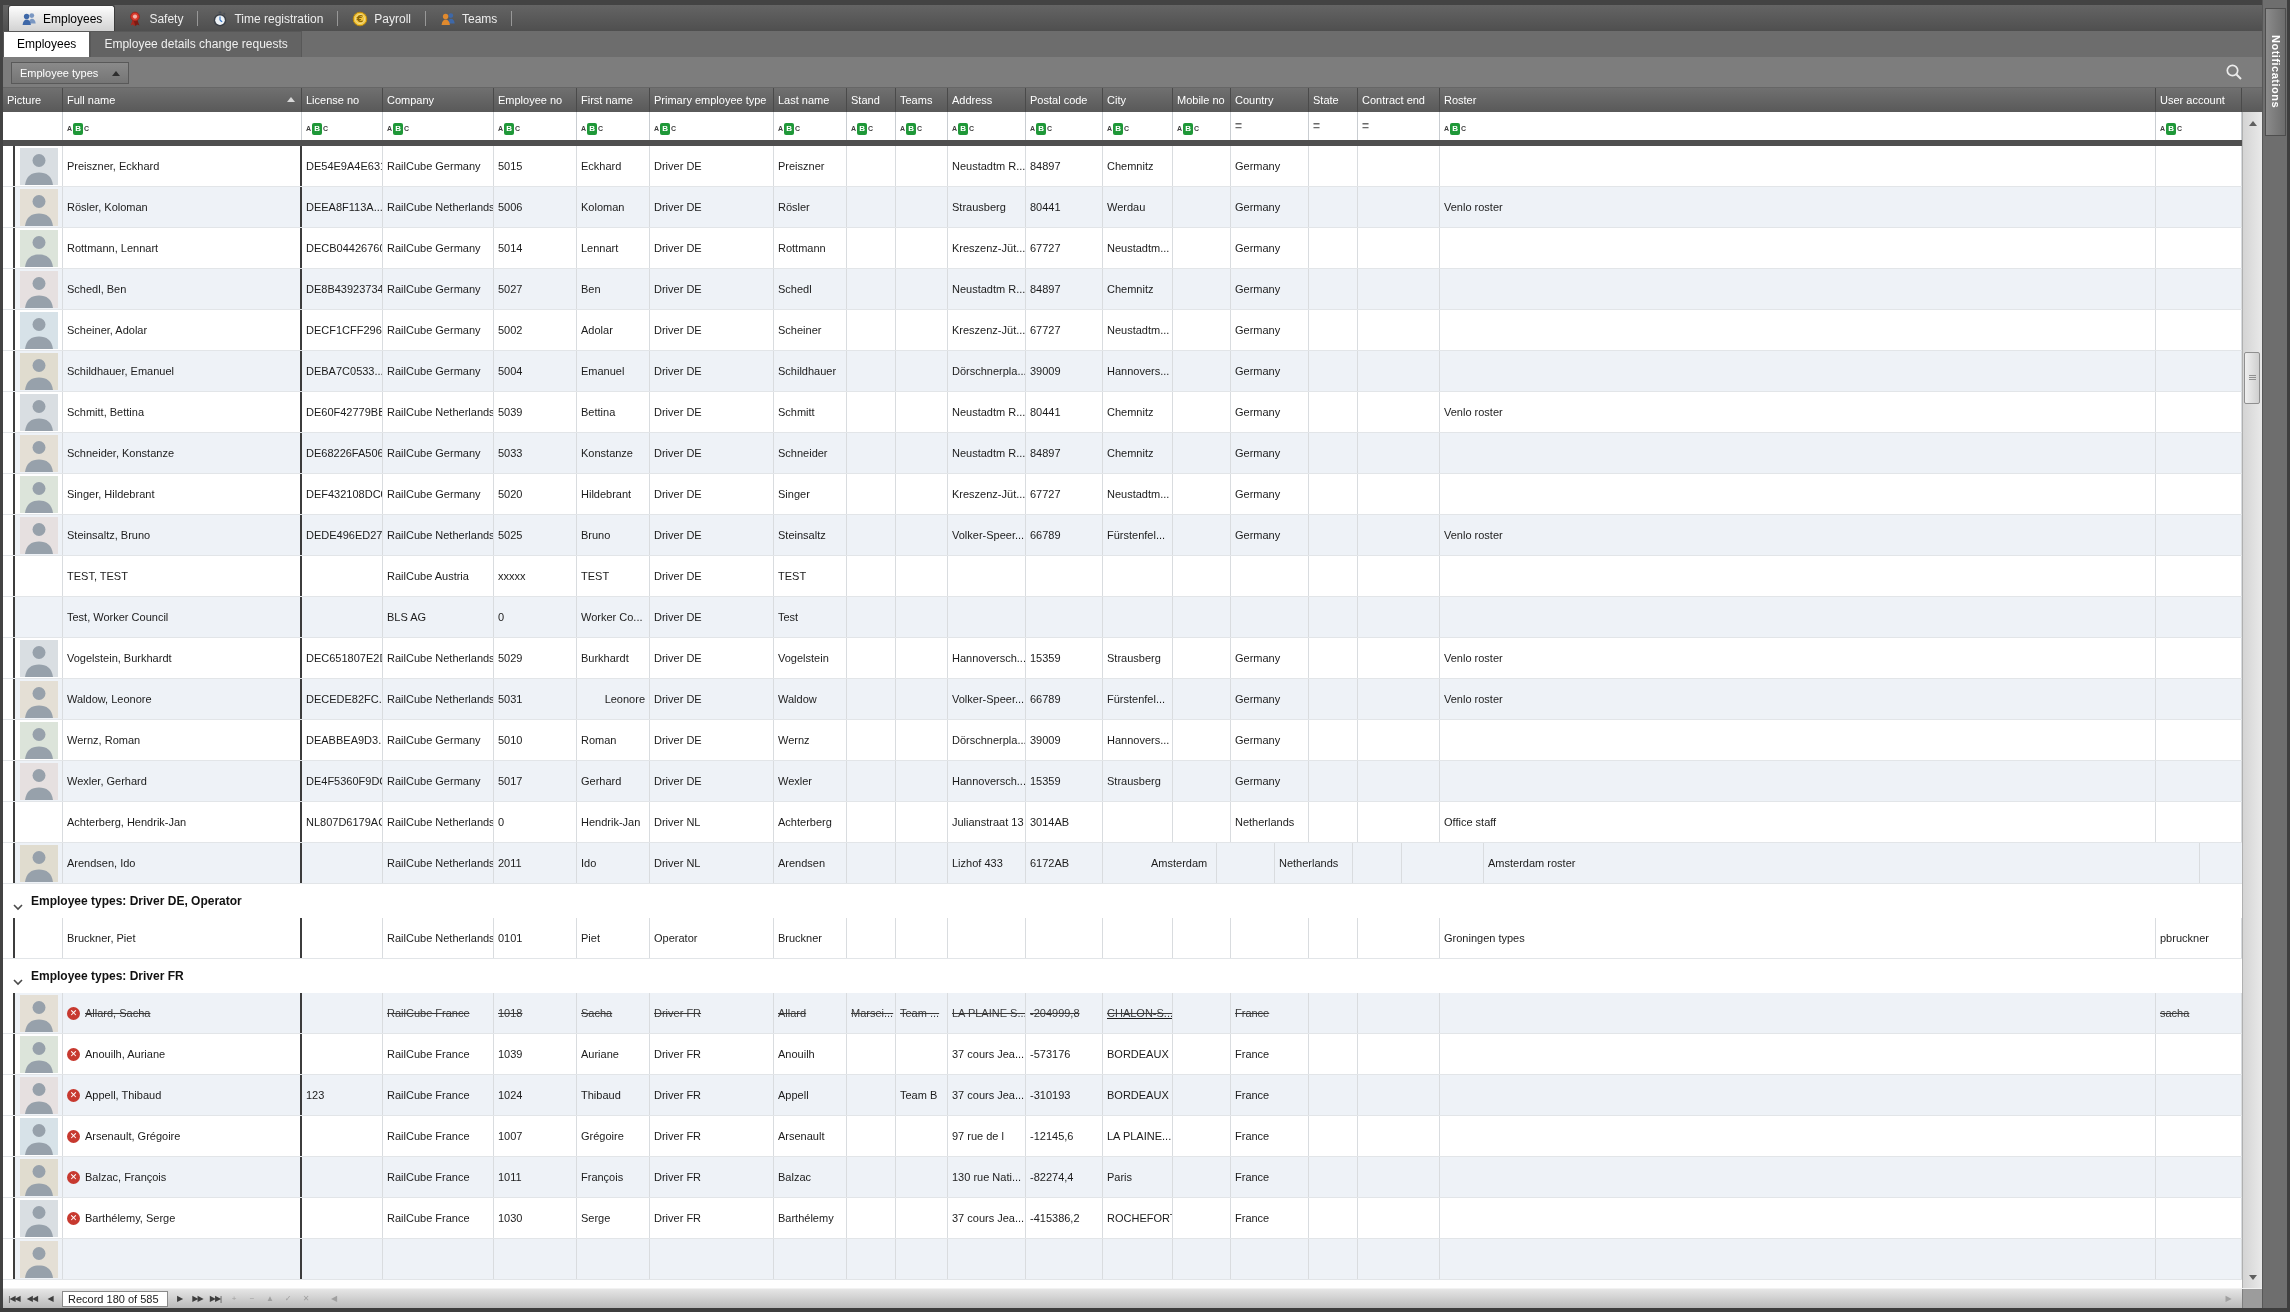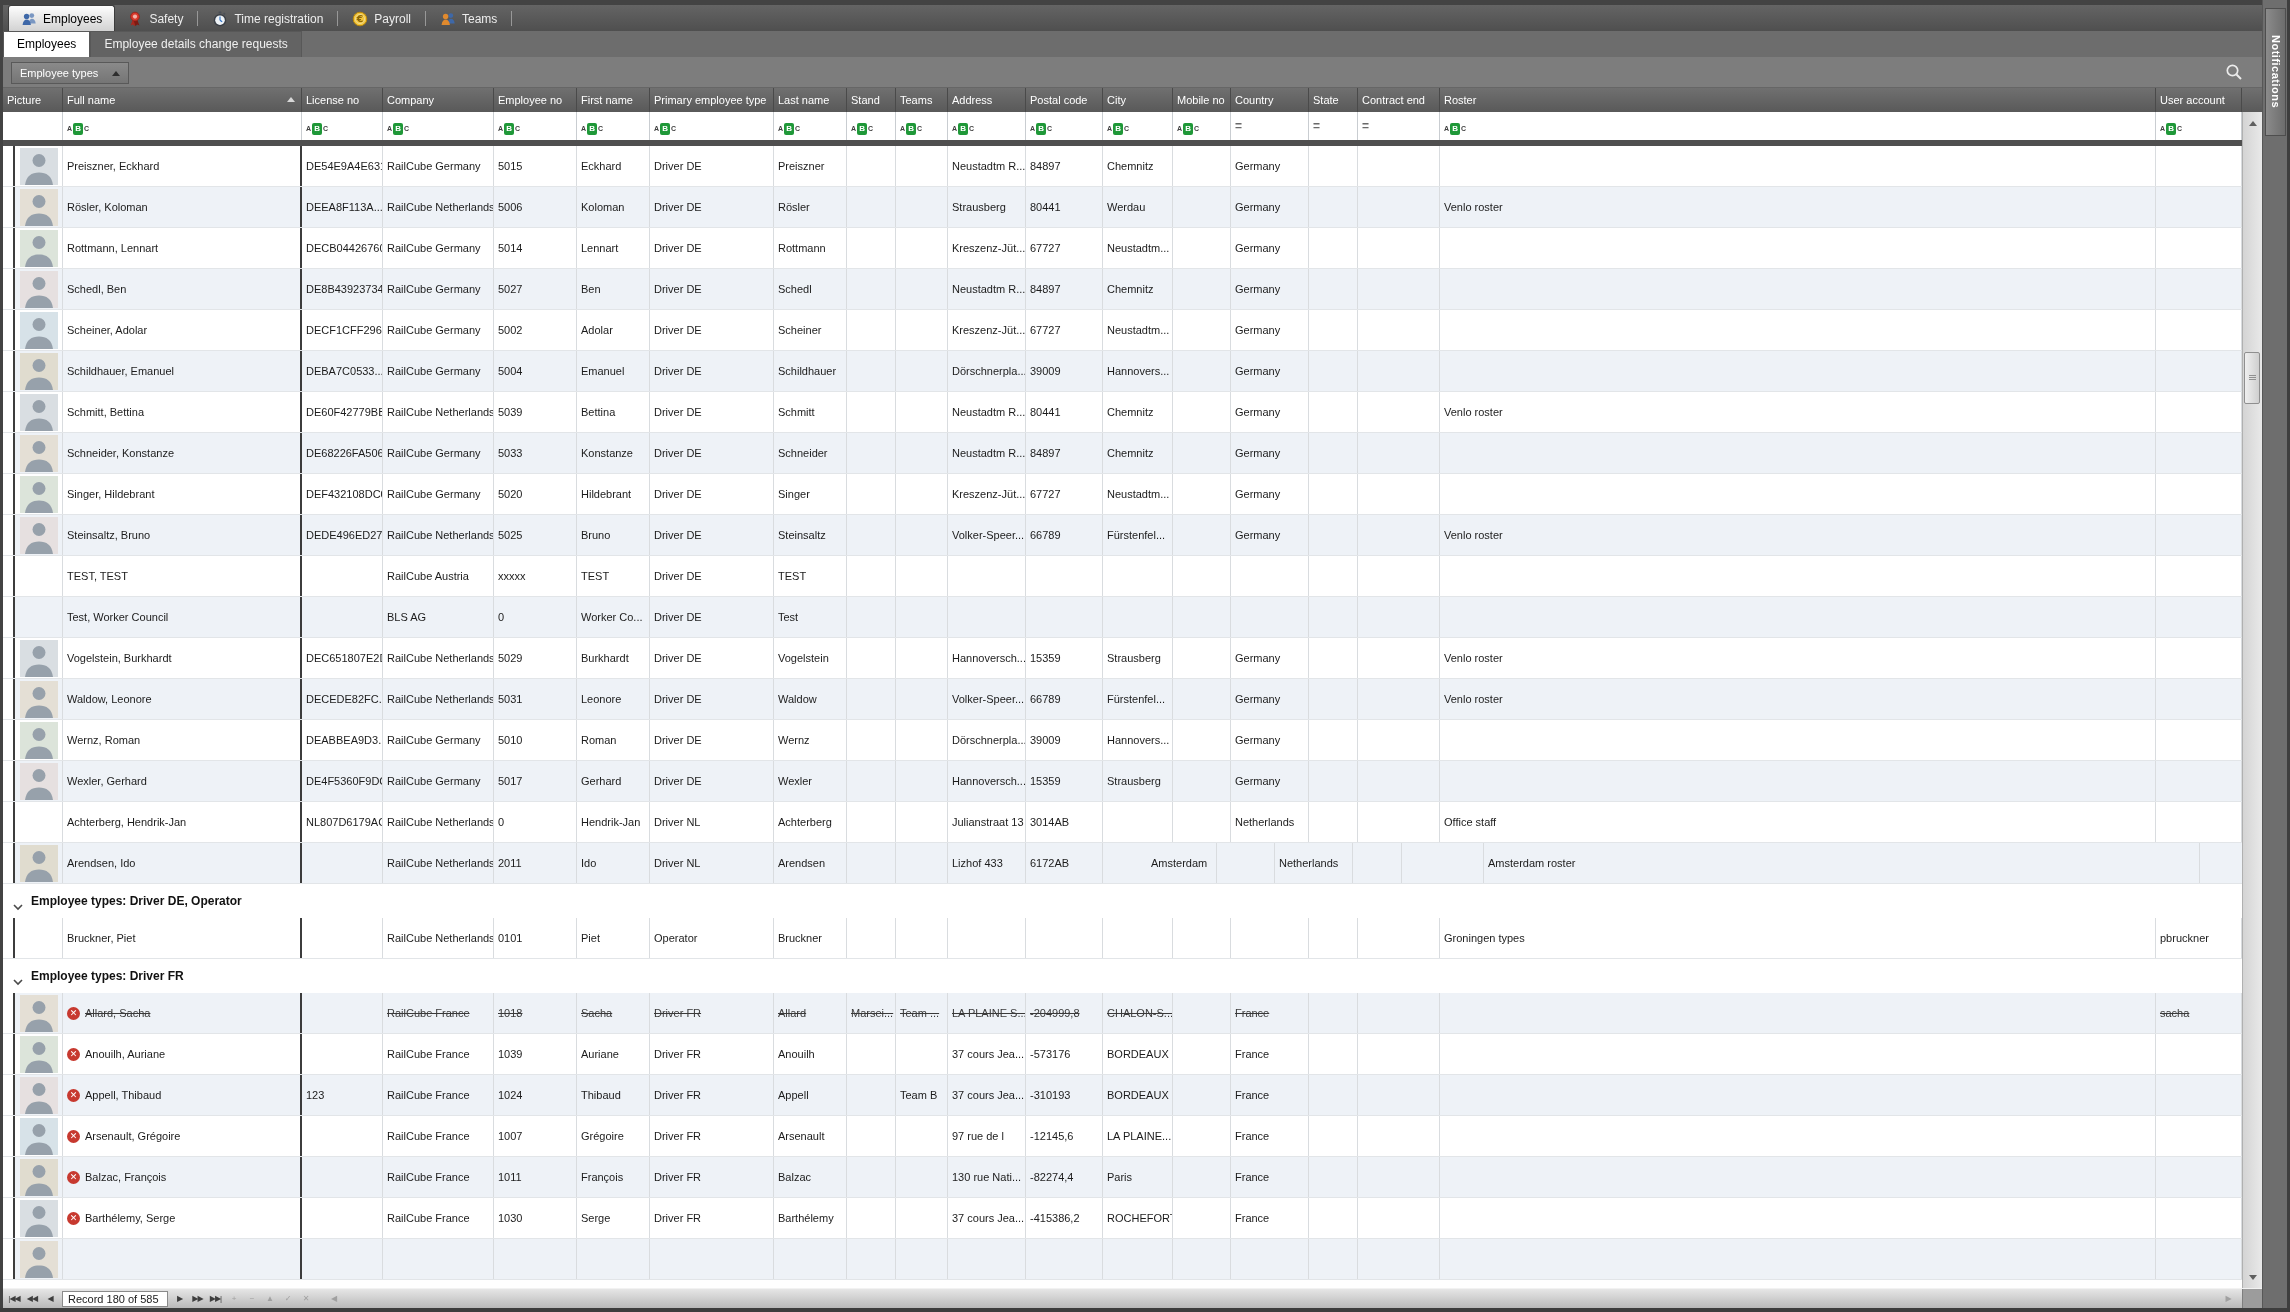--- a/index.html
+++ b/index.html
@@ -1162,21 +1162,21 @@
         </div>
         <div class="c" style="width: 81px;">
           <span class="tx">DECEDE82FC...</span>
         </div>
         <div class="c" style="width: 111px;">
           <span class="tx">RailCube Netherlands</span>
         </div>
         <div class="c" style="width: 83px;">
           <span class="tx">5031</span>
         </div>
-        <div class="c" style="width: 73px;">
+        <div class="c" style="width: 73px; justify-content: flex-end;">
           <span class="tx">Leonore</span>
         </div>
         <div class="c" style="width: 124px;">
           <span class="tx">Driver DE</span>
         </div>
         <div class="c" style="width: 73px;">
           <span class="tx">Waldow</span>
         </div>
         <div class="c" style="width: 49px;">
           <span class="tx"></span>
@@ -1576,21 +1576,21 @@
         </div>
         <div class="c" style="width: 52px;">
           <span class="tx">Team ...</span>
         </div>
         <div class="c" style="width: 78px;">
           <span class="tx">LA PLAINE S...</span>
         </div>
         <div class="c" style="width: 77px;">
           <span class="tx">-204999,8</span>
         </div>
-        <div class="c" style="width: 70px;">
+        <div class="c" style="width: 70px; text-decoration: underline;">
           <span class="tx">CHALON-S...</span>
         </div>
         <div class="c" style="width: 58px;">
           <span class="tx"></span>
         </div>
         <div class="c" style="width: 78px;">
           <span class="tx">France</span>
         </div>
         <div class="c" style="width: 49px;">
           <span class="tx"></span>

